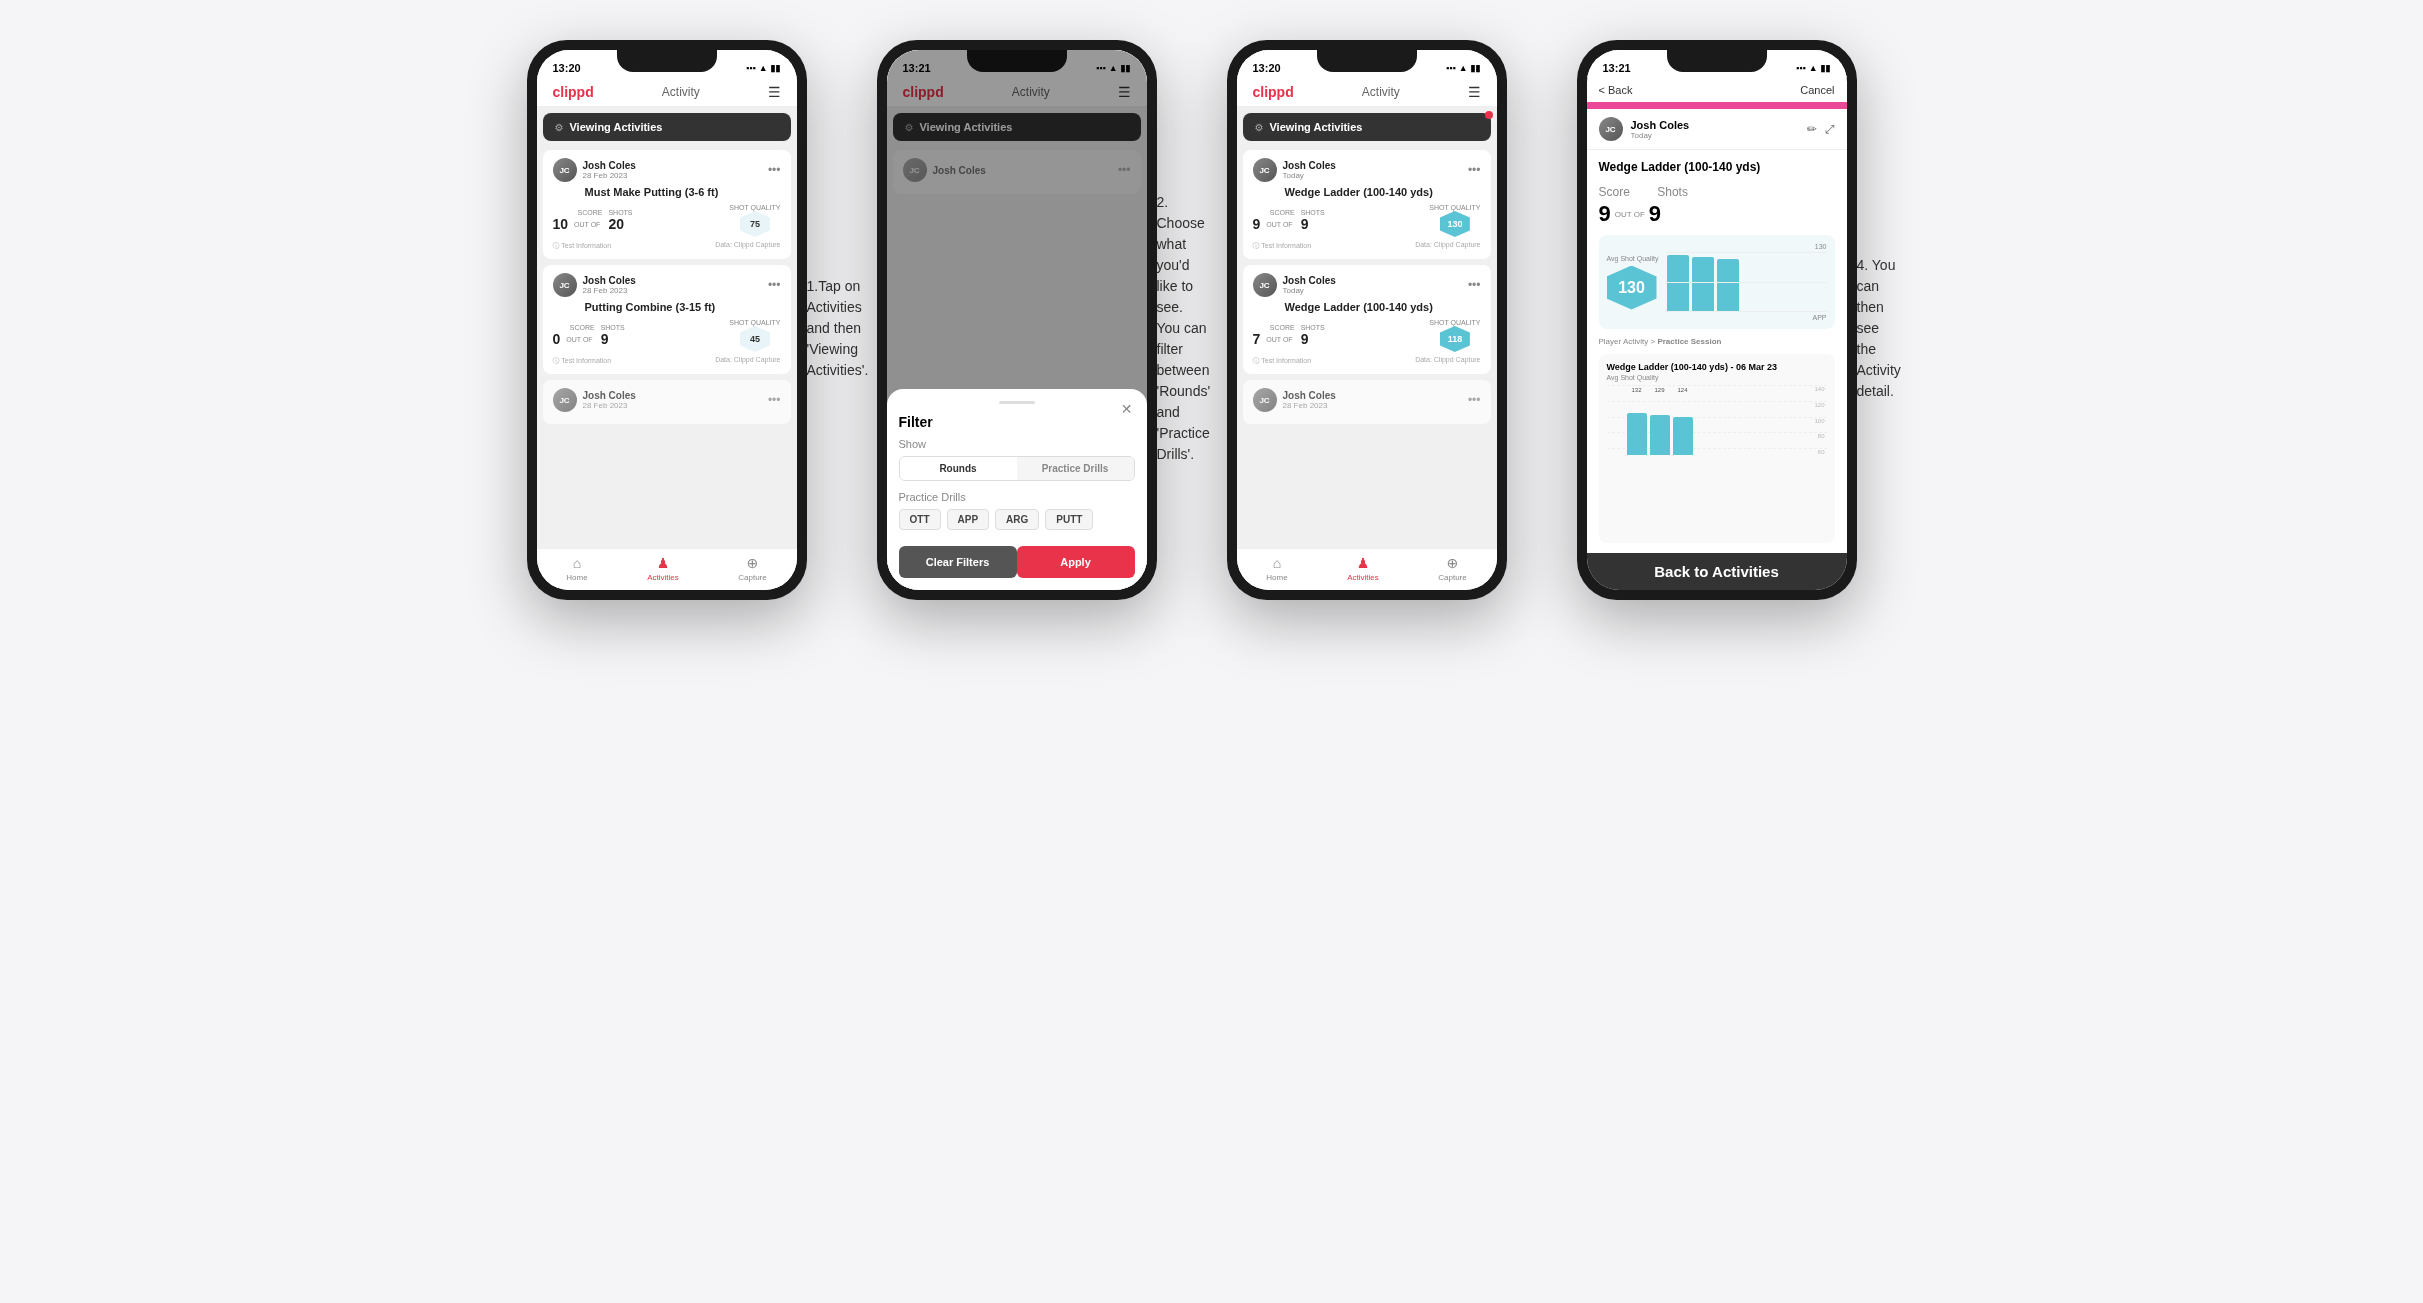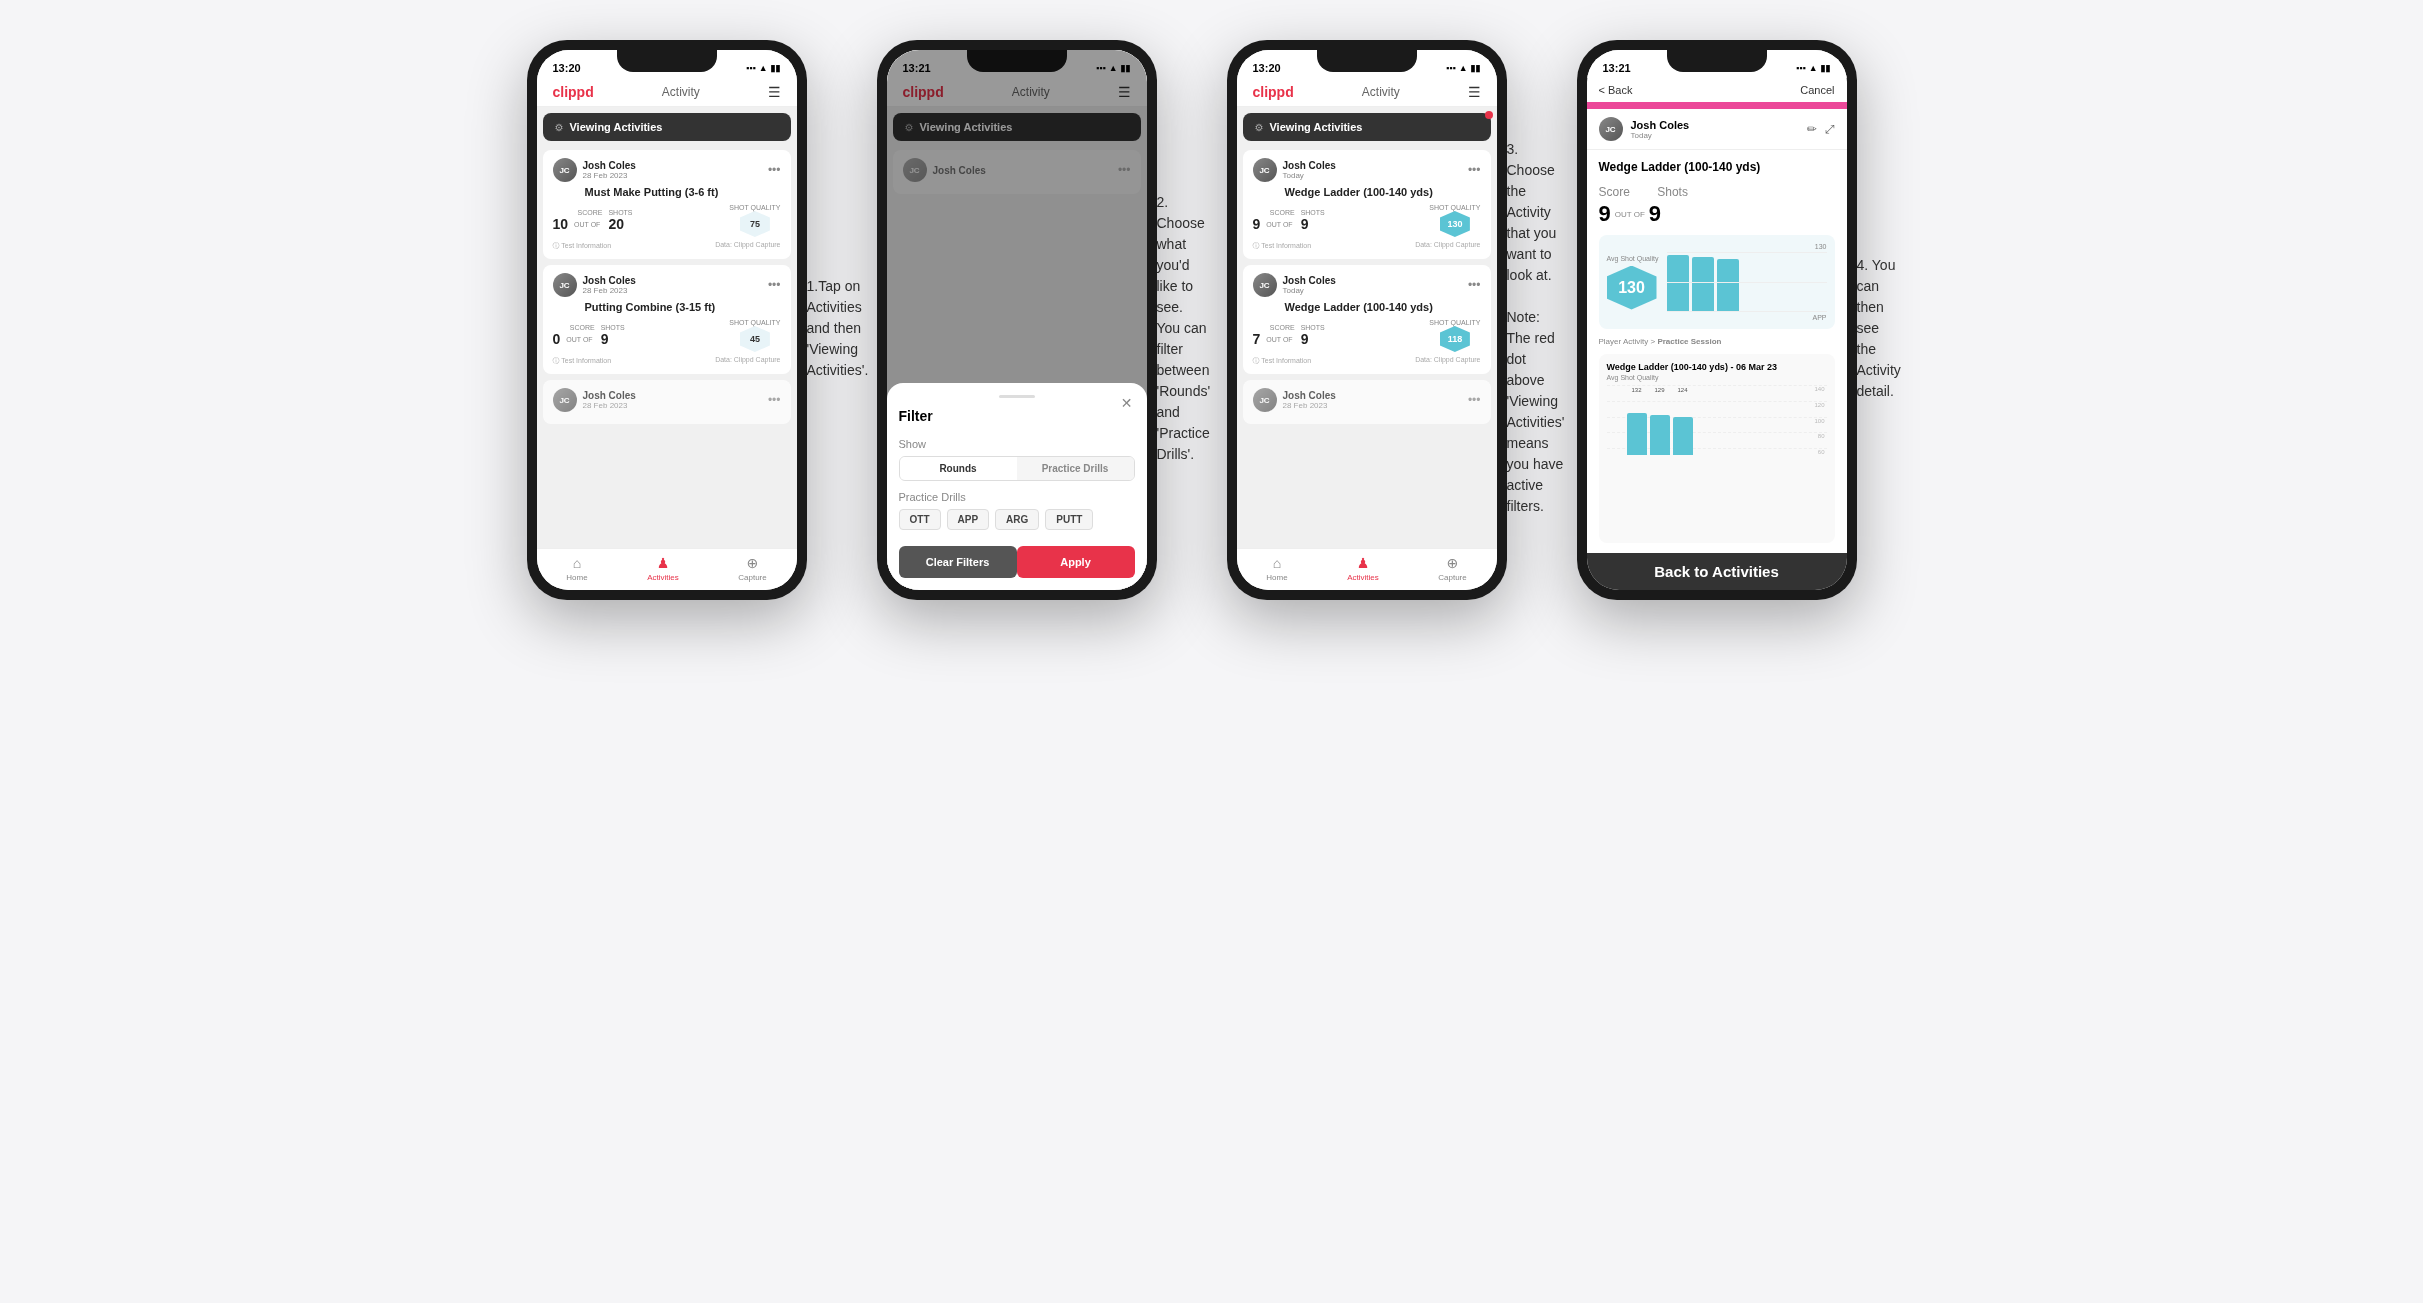--- a/index.html
+++ b/index.html
@@ -226,21 +226,21 @@
       border-radius: 2px;
       margin: 0 auto 10px;
     }
     .filter-close {
       position: absolute;
       top: 12px;
       right: 14px;
       font-size: 14px;
       color: #888;
     }
-    .filter-title { font-size: 14px; font-weight: 700; margin-bottom: 14px; }
+    .filter-title { font-size: 14px; font-weight: 700; margin-bottom: 8px; }
     .filter-section-label { font-size: 11px; color: #888; margin-bottom: 6px; font-weight: 500; }
     .toggle-group {
       display: flex;
       border: 1px solid #ddd;
       border-radius: 6px;
       overflow: hidden;
       margin-bottom: 10px;
     }
     .toggle-btn {
       flex: 1;
@@ -724,21 +724,20 @@
             <span class="nav-icon" style="color:#e8334a;">♟</span>
             <span>Activities</span>
           </div>
           <div class="nav-item">
             <span class="nav-icon">⊕</span>
             <span>Capture</span>
           </div>
         </div>
       </div>
     </div>
-    <div class="caption-text">3. Choose the Activity that you want to look at.<br><br>Note: The red dot above 'Viewing Activities' means you have active filters.</div>
   </div>
 
   <div class="phone-section">
     <div class="phone-frame">
       <div class="phone-notch"></div>
       <div class="phone-screen">
 
         <div class="status-bar">
           <span class="status-time">13:21</span>
           <div class="status-icons">

